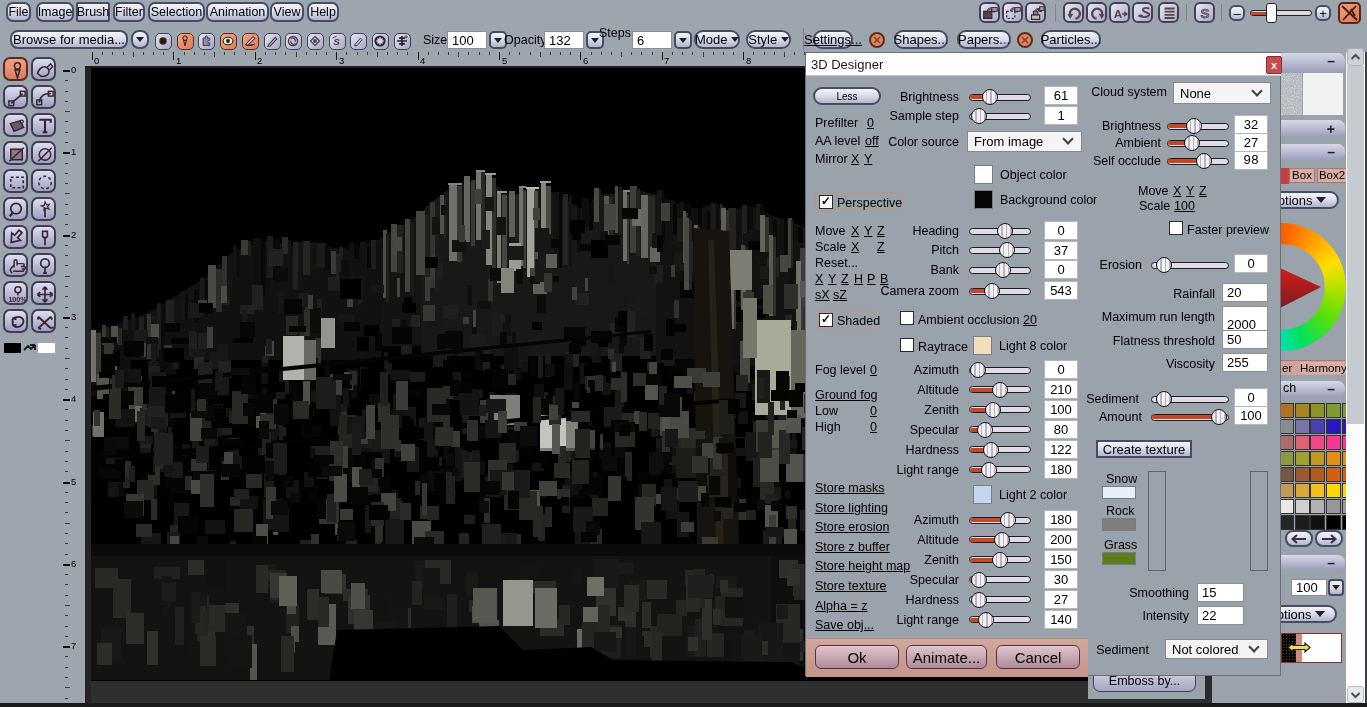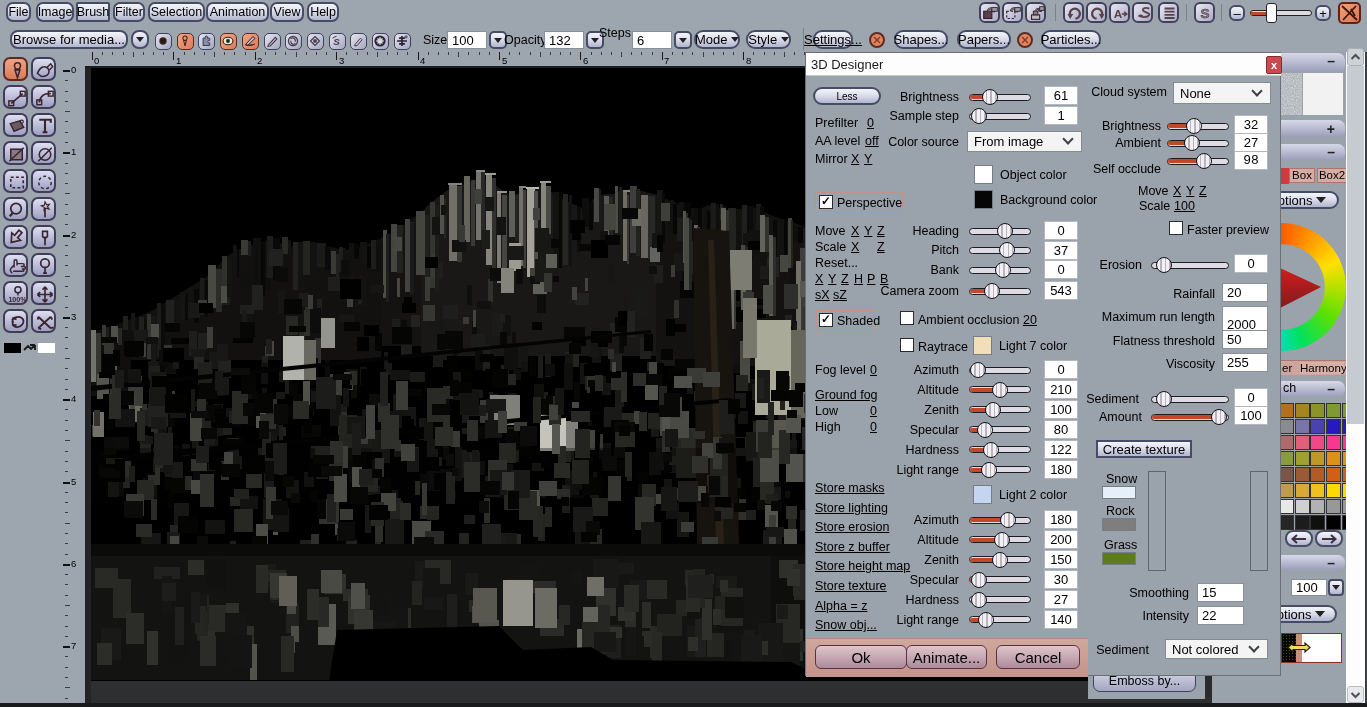--- a/index.html
+++ b/index.html
@@ -2174,21 +2174,21 @@
 <div class="lbl lnk" style="left:64px;top:351px;">0</div>
 <div class="lbl" style="left:9px;top:367px;">High</div>
 <div class="lbl lnk" style="left:64px;top:367px;">0</div>
 <div class="lbl lnk" style="left:9px;top:428px;">Store masks</div>
 <div class="lbl lnk" style="left:9px;top:448px;">Store lighting</div>
 <div class="lbl lnk" style="left:9px;top:467px;">Store erosion</div>
 <div class="lbl lnk" style="left:9px;top:487px;">Store z buffer</div>
 <div class="lbl lnk" style="left:9px;top:506px;">Store height map</div>
 <div class="lbl lnk" style="left:9px;top:526px;">Store texture</div>
 <div class="lbl lnk" style="left:9px;top:546px;">Alpha = z</div>
-<div class="lbl lnk" style="left:9px;top:565px;">Snow obj...</div>
+<div class="lbl lnk" style="left:9px;top:565px;">Save obj...</div>
 <div class="lblr" style="right:321px;top:37px;font-size:12.5px;">Brightness</div>
 <div class="sl" style="left:163px;top:36px;width:62px;">
 <span class="tr"></span>
 <span class="fl" style="width:19px;"></span>
 <span class="th" style="left:13px;"></span>
 </div>
 <div class="vbox" style="left:238px;top:33px;width:34px;height:19px;">61</div>
 <div class="lblr" style="right:321px;top:56px;font-size:12.5px;">Sample step</div>
 <div class="sl" style="left:163px;top:55px;width:62px;">
 <span class="tr"></span>
@@ -2226,21 +2226,21 @@
 <span class="fl" style="width:21px;"></span>
 <span class="th" style="left:15px;"></span>
 </div>
 <div class="vbox" style="left:238px;top:228px;width:34px;height:19px;">543</div>
 <div class="cb" style="left:94px;top:258px;"></div>
 <div class="lbl" style="left:112px;top:260px;">Ambient occlusion</div>
 <div class="lbl lnk" style="left:217px;top:260px;">20</div>
 <div class="cb" style="left:94px;top:285px;"></div>
 <div class="lbl" style="left:112px;top:287px;">Raytrace</div>
 <div class="swb" style="left:167px;top:283px;width:19px;height:19px;background:#f2dfba;"></div>
-<div class="lbl" style="left:193px;top:286px;">Light 7 color</div>
+<div class="lbl" style="left:193px;top:286px;">Light 8 color</div>
 <div class="lblr" style="right:321px;top:310.0px;font-size:12.5px;">Azimuth</div>
 <div class="sl" style="left:163px;top:309.0px;width:62px;">
 <span class="tr"></span>
 <span class="th" style="left:1px;"></span>
 </div>
 <div class="vbox" style="left:238px;top:307.0px;width:34px;height:19px;">0</div>
 <div class="lblr" style="right:321px;top:329.9px;font-size:12.5px;">Altitude</div>
 <div class="sl" style="left:163px;top:328.9px;width:62px;">
 <span class="tr"></span>
 <span class="fl" style="width:29px;"></span>
@@ -2312,41 +2312,41 @@
 </div>
 <div class="vbox" style="left:238px;top:536.6px;width:34px;height:19px;">27</div>
 <div class="lblr" style="right:321px;top:559.5px;font-size:12.5px;">Light range</div>
 <div class="sl" style="left:163px;top:558.5px;width:62px;">
 <span class="tr"></span>
 <span class="fl" style="width:15px;"></span>
 <span class="th" style="left:9px;"></span>
 </div>
 <div class="vbox" style="left:238px;top:556.5px;width:34px;height:19px;">140</div>
 <div class="abs" style="left:0;top:585px;width:282px;height:39px;background:linear-gradient(#d0a89c,#c3948a);border-top:1px solid #b4887e;"></div>
-<div class="abs" style="left:9px;top:592px;width:92px;height:24px;border-radius:6px;background:linear-gradient(#e0c6cc,#ad8a9a);border:1.6px solid #5e3044;display:flex;align-items:center;justify-content:center;font-size:15px;">Ok</div>
+<div class="abs" style="left:9px;top:592px;width:84px;height:24px;border-radius:6px;background:linear-gradient(#e0c6cc,#ad8a9a);border:1.6px solid #5e3044;display:flex;align-items:center;justify-content:center;font-size:15px;">Ok</div>
 <div class="abs" style="left:100px;top:592px;width:81px;height:24px;border-radius:6px;background:linear-gradient(#e0c6cc,#ad8a9a);border:1.6px solid #5e3044;display:flex;align-items:center;justify-content:center;font-size:15px;">Animate...</div>
 <div class="abs" style="left:190px;top:592px;width:84px;height:24px;border-radius:6px;background:linear-gradient(#e0c6cc,#ad8a9a);border:1.6px solid #5e3044;display:flex;align-items:center;justify-content:center;font-size:15px;">Cancel</div>
 <div class="lblr" style="right:113px;top:32px;font-size:12.5px;">Cloud system</div>
 <div class="dd" style="left:367px;top:29px;width:98px;height:22px;">None</div>
 <div class="chv" style="left:447px;top:34px;"></div>
 <div class="lblr" style="right:119px;top:66px;font-size:12.5px;">Brightness</div>
 <div class="sl" style="left:361px;top:65px;width:62px;">
 <span class="tr"></span>
 <span class="fl" style="width:25px;"></span>
 <span class="th" style="left:19px;"></span>
 </div>
 <div class="vbox" style="left:428px;top:62px;width:34px;height:19px;">32</div>
 <div class="lblr" style="right:119px;top:83px;font-size:12.5px;">Ambient</div>
 <div class="sl" style="left:361px;top:82px;width:62px;">
 <span class="tr"></span>
 <span class="fl" style="width:23px;"></span>
 <span class="th" style="left:17px;"></span>
 </div>
 <div class="vbox" style="left:428px;top:80px;width:34px;height:19px;">27</div>
-<div class="lblr" style="right:119px;top:101px;font-size:12.5px;margin-top:8px;">Self occlude</div>
+<div class="lblr" style="right:119px;top:101px;font-size:12.5px;">Self occlude</div>
 <div class="sl" style="left:361px;top:100px;width:62px;">
 <span class="tr"></span>
 <span class="fl" style="width:35px;"></span>
 <span class="th" style="left:29px;"></span>
 </div>
 <div class="vbox" style="left:428px;top:98px;width:34px;height:19px;font-family:Liberation Mono, monospace;">98</div>
 <div class="lbl" style="left:332px;top:131px;">Move</div>
 <div class="lbl lnk" style="left:367px;top:131px;">X</div>
 <div class="lbl lnk" style="left:380px;top:131px;">Y</div>
 <div class="lbl lnk" style="left:393px;top:131px;">Z</div>

